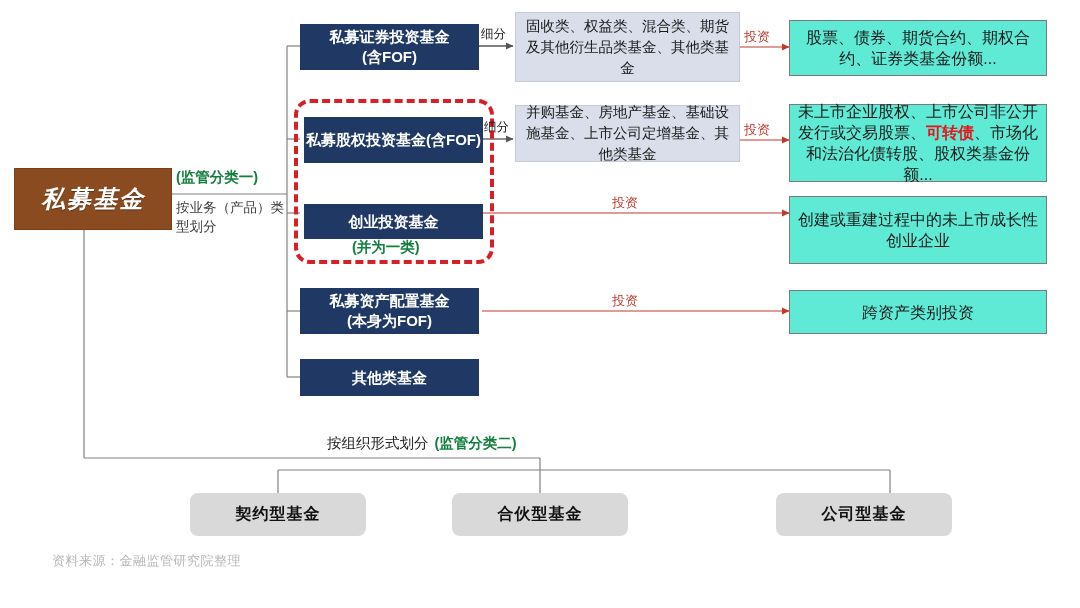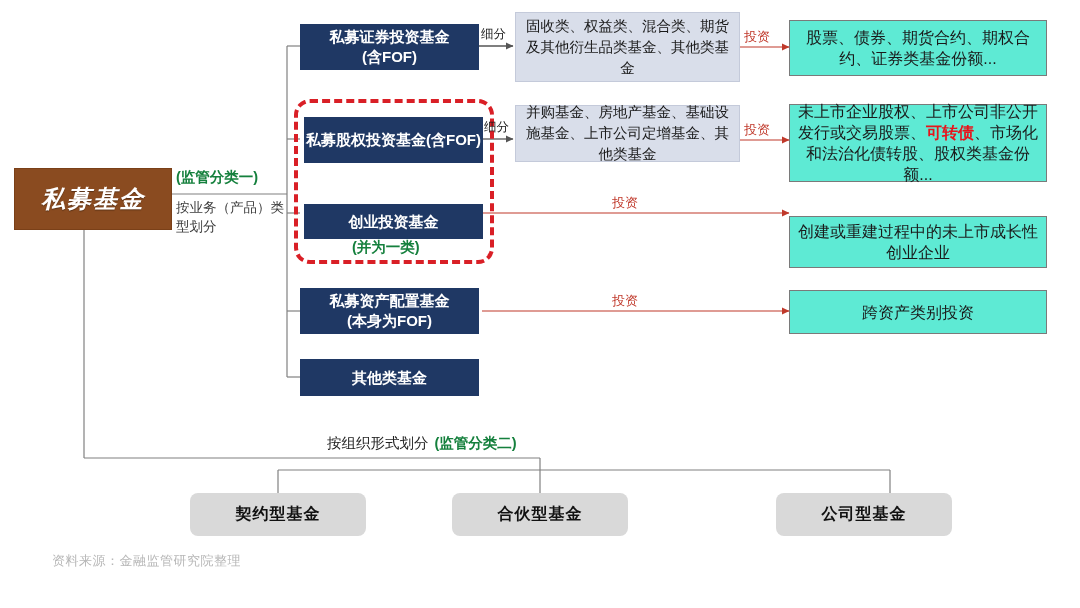--- a/index.html
+++ b/index.html
@@ -141,21 +141,21 @@
   </div>
 
   <div class="box whitebox" style="left:789px;top:20px;width:258px;height:56px;">
     <span>股票、债券、期货合约、期权合约、证券类基金份额...</span>
   </div>
 
   <div class="box whitebox" style="left:789px;top:104px;width:258px;height:78px;">
     <span><span>未上市企业股权、上市公司非公开发行或交易股票、</span><span class="red-in-text">可转债</span><span>、市场化和法治化债转股、股权类基金份额...</span></span>
   </div>
 
-  <div class="box whitebox" style="left:789px;top:216px;width:258px;height:52px;">
+  <div class="box whitebox" style="left:789px;top:196px;width:258px;height:68px;">
     <span>创建或重建过程中的未上市成长性创业企业</span>
   </div>
 
   <div class="box whitebox" style="left:789px;top:290px;width:258px;height:44px;">
     <span>跨资产类别投资</span>
   </div>
 
   <div class="lbl" style="left:327px;top:434px;">
     <span class="lbl-dark">按组织形式划分</span><span class="lbl-red" style="margin-left:6px;">(监管分类二)</span>
   </div>

